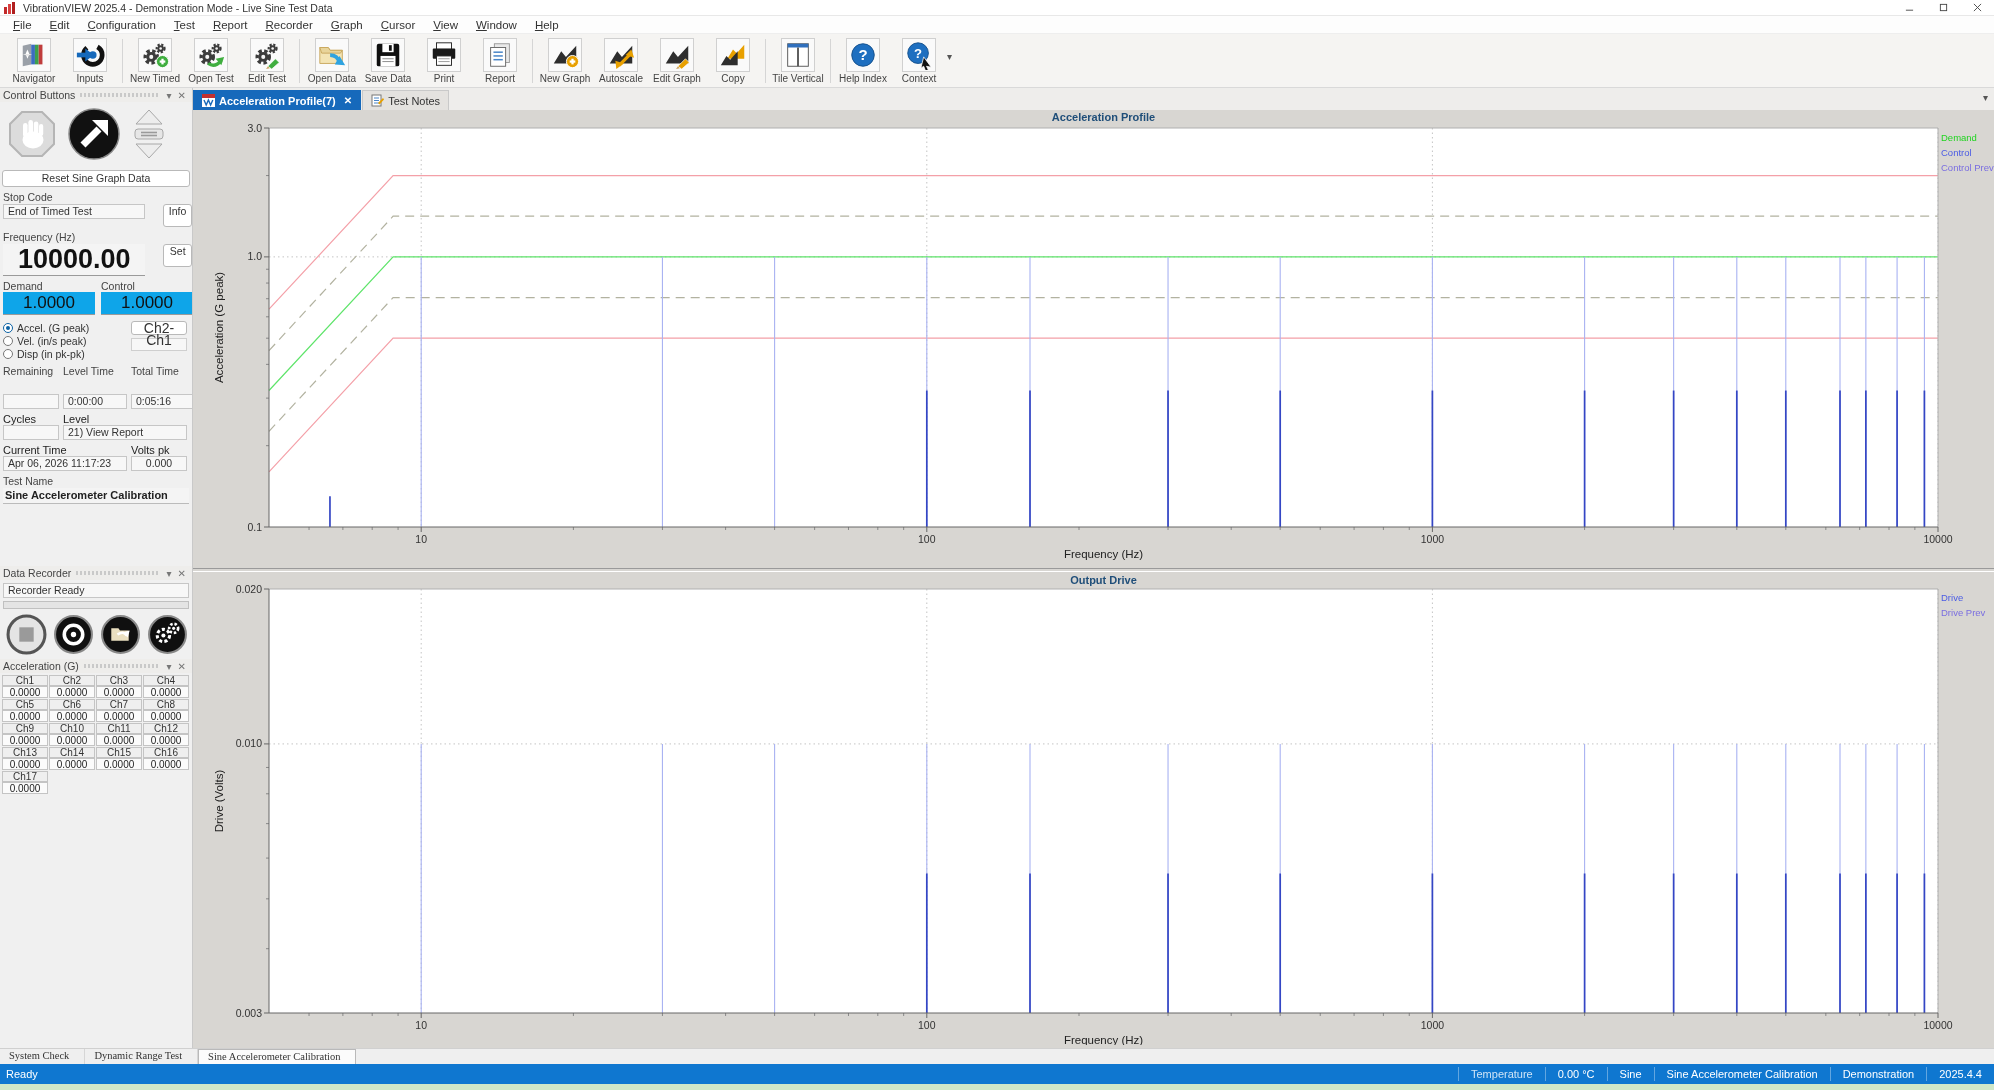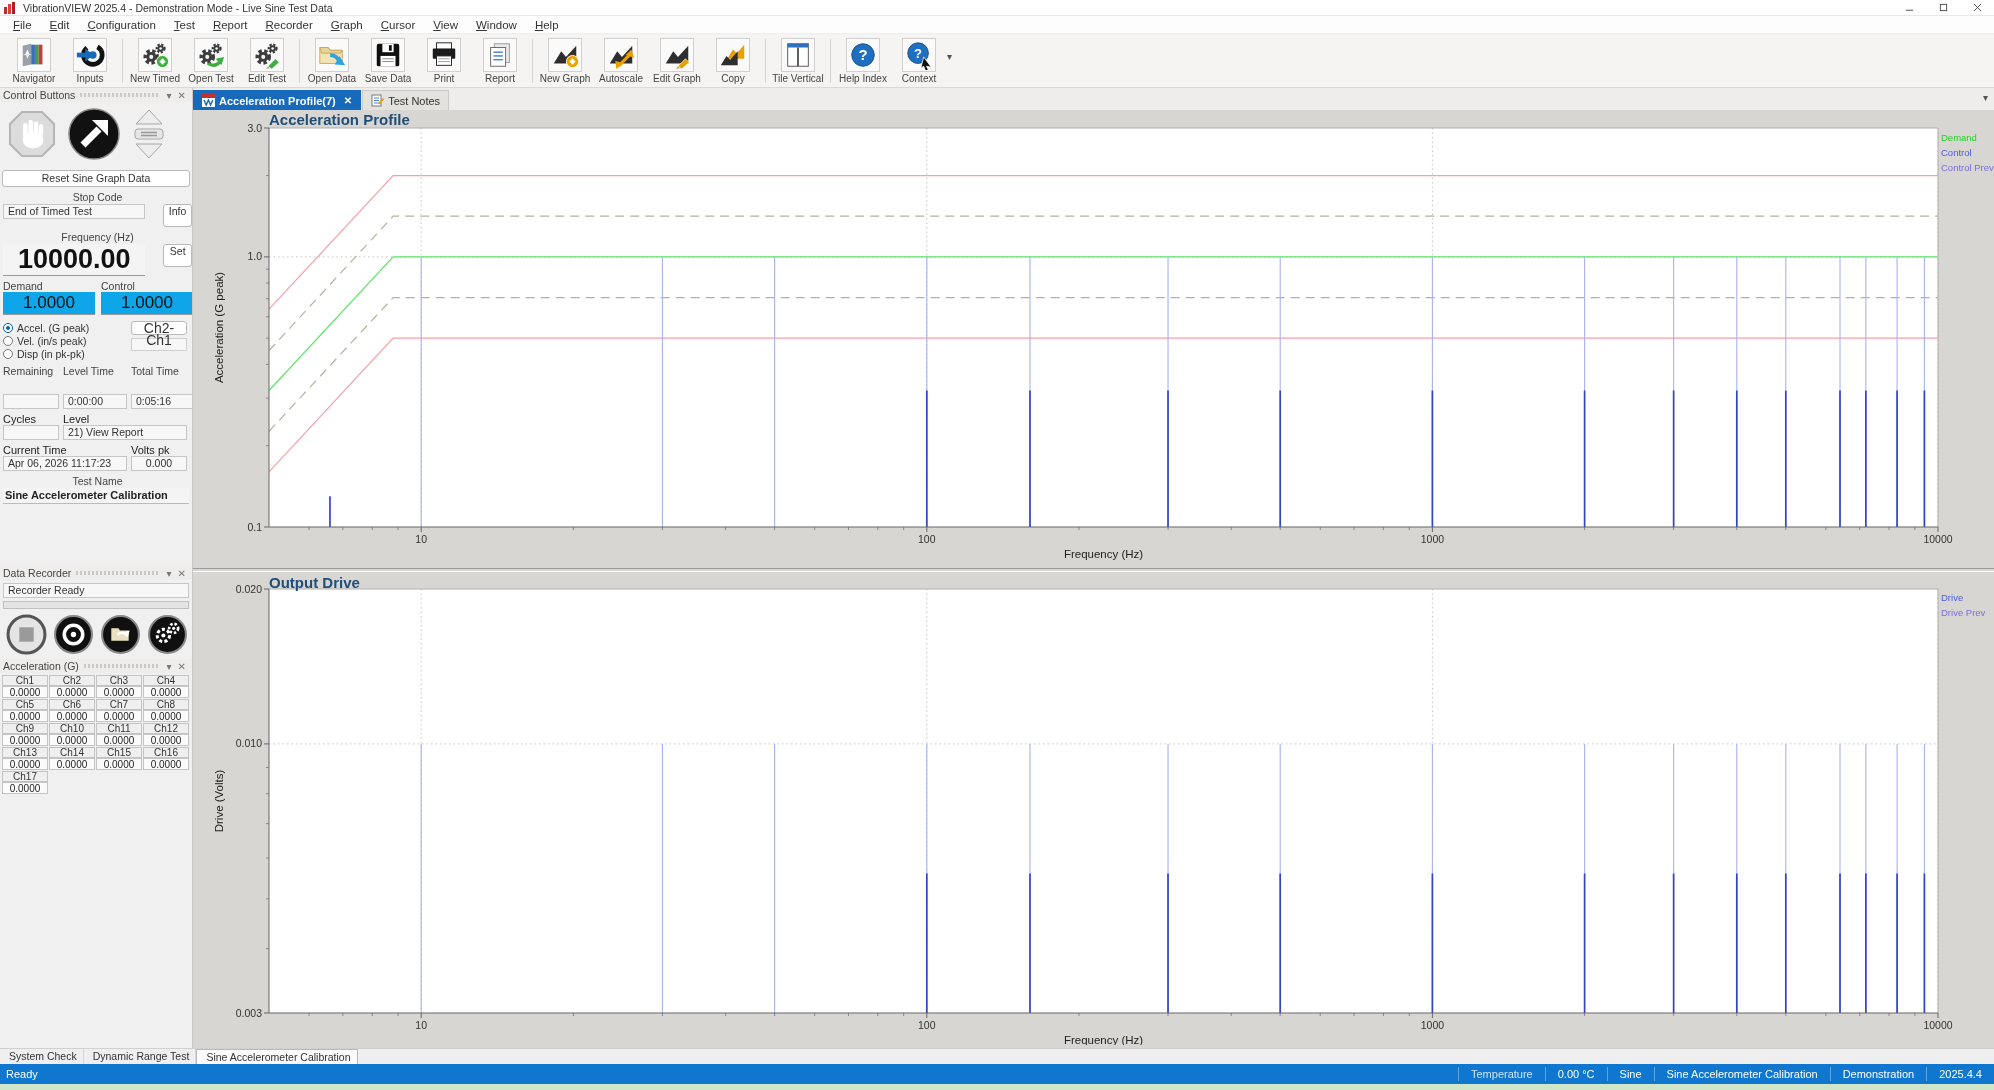--- a/index.html
+++ b/index.html
@@ -30,21 +30,21 @@
 
   
   .left-panel { position:absolute; left:0; top:88px; width:193px; bottom:42px; background:#f0f0f0; border-right:1px solid #c9c9c9; overflow:hidden; }
   .panel-header { display:flex; align-items:center; height:14px; padding:0 3px; background:#eeedeb; }
   .panel-header .ph-title { font-size:10.5px; color:#444; white-space:nowrap; }
   .ph-fill { flex:1; height:4px; margin:0 5px; background:repeating-linear-gradient(90deg,#c9c9c9 0 2px, transparent 2px 4px); }
   .ph-glyph { font-size:10px; color:#777; padding:0 3px; }
   .ctl-row { display:flex; align-items:center; gap:12px; padding:6px 6px 4px 8px; }
   .btn-white { background:#fff; border:1px solid #b9b9b9; border-radius:3px; font-size:10.5px; color:#333; text-align:center; }
   .reset-btn { display:block; margin:4px 2px 0 2px; width:188px; height:17px; line-height:15px; }
-  .fld-label { font-size:10.5px; color:#444; margin:4px 0 1px 3px;text-align:center; }
+  .fld-label { font-size:10.5px; color:#444; margin:4px 0 1px 3px; }
   .row2 { display:flex; align-items:flex-start; }
   .sunken { background:#f7f7f7; border:1px solid #c6c6c6; height:15px; line-height:13px; padding:0 4px; font-size:10.5px; color:#333; }
   .freq-display { margin-left:3px; width:150px; border-bottom:1px solid #9a9a9a; font-size:27px; font-weight:bold; color:#111; text-align:center; line-height:31px; background:#f4f4f4; }
   .small-btn { width:30px; height:23px; line-height:13px; margin-left:18px; }
   .dc-grid { display:grid; grid-template-columns:92px 92px; gap:0 6px; padding:4px 0 0 3px; }
   .dc-label { font-size:10.5px; color:#444; }
   .dc-value { font-size:17px; color:#111; border-bottom:1px solid #9a9a9a; text-align:center; line-height:22px; background:#0ea5e9; }
   .radio-zone { display:flex; padding:6px 3px 0 3px; }
   .radios { flex:1; }
   .radio-line { display:flex; align-items:center; gap:4px; height:13px; font-size:10.5px; color:#333; }
@@ -71,28 +71,28 @@
   
   .tabbar { position:absolute; left:193px; top:88px; right:0; height:22px; background:#eeedeb; display:flex; align-items:flex-end; }
   .doc-tab { display:flex; align-items:center; gap:4px; height:20px; padding:0 8px; font-size:11px; color:#333; background:#e4e2df; border:1px solid #c9c9c9; border-bottom:none; margin-right:1px; }
   .doc-tab.active { background:#1669bb; color:#fff; font-weight:bold; border-color:#1669bb; }
   .doc-tab .tabx { font-size:10px; margin-left:4px; }
   .tab-overflow { position:absolute; right:6px; top:4px; font-size:10px; color:#555; }
 
   
   .charts-bg { position:absolute; left:193px; top:110px; right:0; bottom:42px; background:#d8d6d2; }
   .chart { position:absolute; left:193px; width:1801px; }
-  .chart-title { position:absolute; left:76px; width:1669px; text-align:left; top:1px; font-size:15px; font-weight:bold; color:#1f4e79; }
+  .chart-title { position:absolute; left:76px; width:1669px; text-align:center; top:1px; font-size:11px; font-weight:bold; color:#1f4e79; }
   .chart svg { position:absolute; left:0; top:0; }
   .legend { position:absolute; left:1748px; font-size:9.5px; line-height:15px; white-space:nowrap; }
   .divider { position:absolute; left:193px; right:0; top:568px; height:4px; border-top:1px solid #9a9a9a; border-bottom:1px solid #ffffff; }
 
   
   .test-tabs { position:absolute; left:0; bottom:26px; right:0; height:16px; background:#efefef; display:flex; align-items:stretch; border-top:1px solid #d0d0d0; }
-  .test-tab { padding:1px 6px 0 9px; font-size:10.5px; color:#333; border-right:1px solid #d6d6d6; }
+  .test-tab { padding:1px 15px 0 9px; font-size:10.5px; color:#333; border-right:1px solid #d6d6d6;font-family:Liberation Serif, serif; }
   .test-tab.active { background:#fbfbfb; border:1px solid #b9b9b9; border-bottom:none; }
   .statusbar { position:absolute; left:0; bottom:6px; right:0; height:20px; background:#0f77d0; color:#fff; display:flex; align-items:center; font-size:11px; }
   .statusbar .ready { padding-left:6px; }
   .sb-spacer { flex:1; }
   .sb-seg { padding:0 12px; border-left:1px solid rgba(255,255,255,0.35); height:14px; line-height:14px; }
   .sb-seg.dim { color:rgba(255,255,255,0.8); }
   .bottom-strip { position:absolute; left:0; bottom:0; right:0; height:6px; background:#cfe7c8; }
 </style>
 </head>
 <body>

